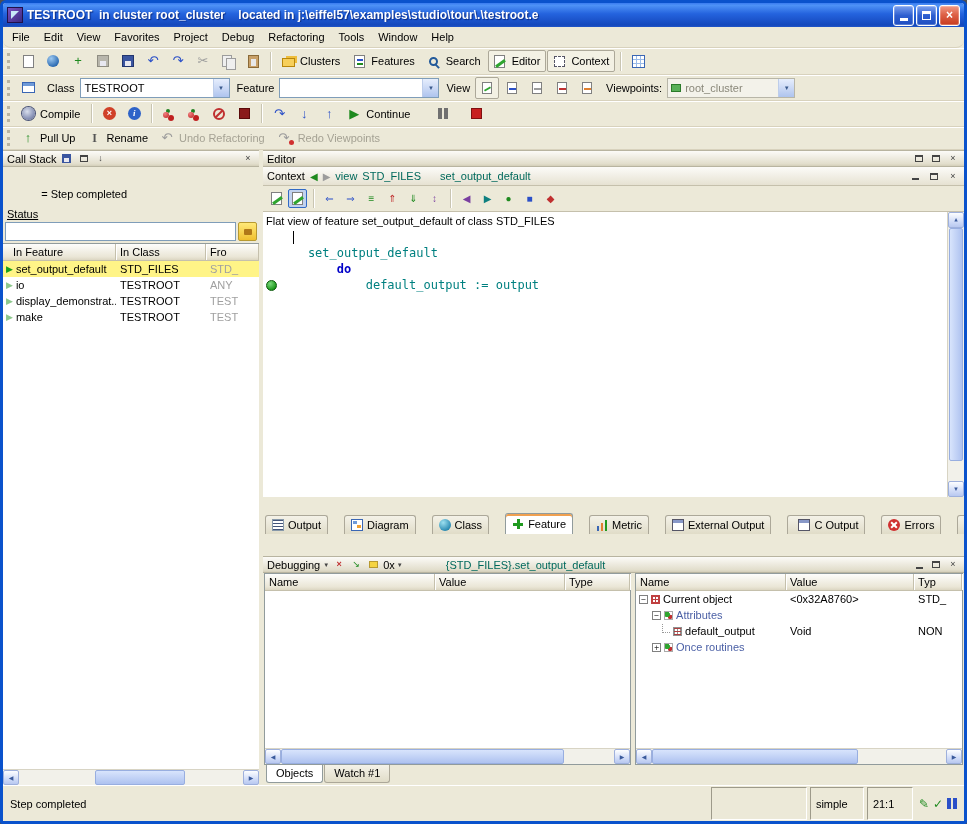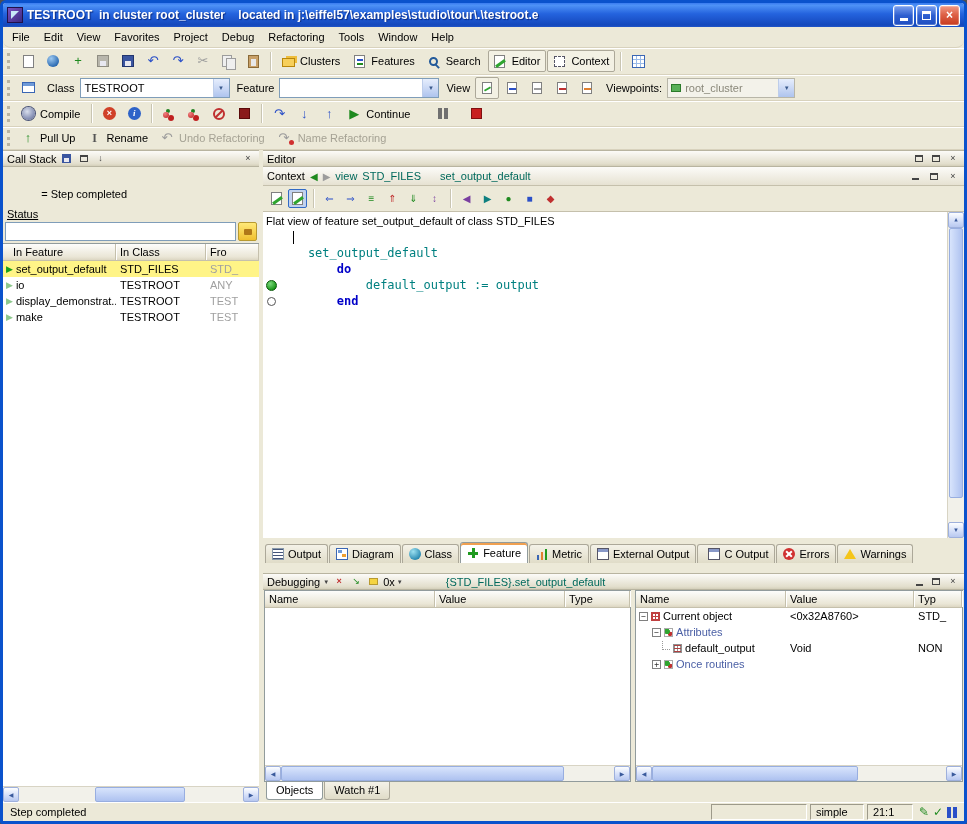--- a/index.html
+++ b/index.html
@@ -138,21 +138,21 @@
   .cline { display:flex; height:16px; align-items:center; }
   .cgut { flex:0 0 16px; display:flex; align-items:center; justify-content:center; }
   .ctext { white-space:pre; }
   .ctext.feature { color:#008080; }
   .ctext.keyword { color:#0000C8; font-weight:bold; }
   .ctext.comment { color:#B22222; }
   .caret { display:inline-block; width:1px; height:13px; background:#000; vertical-align:text-bottom; }
   .mark-run { width:11px; height:11px; border-radius:50%; background:radial-gradient(circle at 35% 30%,#7CD87C,#1E9A1E 70%,#0E6A0E); border:1px solid #0A5A0A; }
   .mark-hollow { width:9px; height:9px; border-radius:50%; border:1px solid #555; background:#fff; }
 
-  .etabs { flex:0 0 22px; display:flex; align-items:flex-end; gap:1px; padding:4px 2px; background:#ECE9D8; }
+  .etabs { flex:0 0 22px; display:flex; align-items:flex-end; gap:16px; padding:16px 2px; background:#ECE9D8; }
   .etab { display:inline-flex; align-items:center; gap:4px; height:19px; padding:0 6px; background:linear-gradient(180deg,#F4F2E8,#E0DCC8); border:1px solid #ACA899; border-bottom:none; border-radius:3px 3px 0 0; white-space:nowrap; }
   .etab.sel { background:#fff; height:21px; border-color:#919B9C; box-shadow:inset 0 2px 0 #F0A050; }
   .ti { width:12px; height:12px; display:inline-block; position:relative; flex:0 0 auto; }
   .ti-output { background:repeating-linear-gradient(180deg,#44557A 0 1px,transparent 1px 3px); background-color:#fff; border:1px solid #8899AA; }
   .ti-diagram { border:1px solid #3A66B4; background:#fff; }
   .ti-diagram::after { content:""; position:absolute; left:1px; top:1px; width:4px; height:3px; background:#6E9AD8; box-shadow:4px 4px 0 #F0A030; }
   .ti-class { border-radius:50%; background:radial-gradient(circle at 35% 30%,#9CE0F0,#2E8DB4 70%,#14607E); }
   .ti-feature { background:linear-gradient(#1F9A1F,#1F9A1F) 50% 50%/10px 3px no-repeat,linear-gradient(#1F9A1F,#1F9A1F) 50% 50%/3px 10px no-repeat; }
   .ti-metric { background:linear-gradient(#3A66B4,#3A66B4) left 1px bottom 0/2px 5px no-repeat,linear-gradient(#E08030,#E08030) left 5px bottom 0/2px 8px no-repeat,linear-gradient(#1F9A1F,#1F9A1F) left 9px bottom 0/2px 11px no-repeat; }
   .ti-ext { border:1px solid #556; background:#fff; box-shadow:inset 0 3px 0 #8898C8; }
@@ -176,21 +176,21 @@
   .feat-ico { flex:0 0 9px; width:9px; height:9px; background:radial-gradient(circle at 30% 35%,#2FA52F 0 2.5px,transparent 3px),radial-gradient(circle at 72% 70%,#C03030 0 2px,transparent 2.5px),#fff; border:1px solid #AAA; }
   .elbow { flex:0 0 8px; width:8px; height:9px; border-left:1px dotted #999; border-bottom:1px dotted #999; margin-bottom:5px; }
   .catname { color:#4A5FA5; }
   .dtabs { flex:0 0 20px; display:flex; gap:1px; padding:0 3px; background:#ECE9D8; align-items:flex-start; }
   .dtab { padding:2px 9px 3px; background:linear-gradient(0deg,#E0DCC8,#F4F2E8); border:1px solid #ACA899; border-top:none; border-radius:0 0 3px 3px; }
   .dtab.sel { background:#fff; border-color:#919B9C; }
 
   
   .statusbar { flex:0 0 19px; display:flex; align-items:center; gap:3px; padding:1px 3px; border-top:1px solid #fff; background:#ECE9D8; }
   .sb-spacer { flex:1; }
-  .scell { height:16px; display:flex; align-items:center; padding:0 5px; border:1px solid; border-color:#9D9A8A #FFFFFF #FFFFFF #9D9A8A; }
+  .scell { height:33px; display:flex; align-items:center; padding:0 5px; border:1px solid; border-color:#9D9A8A #FFFFFF #FFFFFF #9D9A8A; }
   .sicons { display:flex; align-items:center; gap:4px; padding:0 3px; }
   .membar { width:4px; height:11px; background:#2B50C8; box-shadow:6px 0 0 #2B50C8; margin-right:7px; }
 </style>
 </head>
 <body>
 
 <div class="window">
 
   <div class="titlebar">
     <span class="app-icon"></span>
@@ -435,21 +435,21 @@
         <span class="ic ic-ibeam dk">I</span>
         <span class="lbl">Rename</span>
       </span>
     <span class="tbtn">
         <span class="ic gly gray">↶</span>
         <span class="lbl dis">Undo Refactoring</span>
       </span>
     <span class="tbtn">
         <span class="ic gly gray">↷</span>
         <span class="reddot"></span>
-        <span class="lbl dis">Name Refactoring</span>
+        <span class="lbl dis">Redo Viewpoints</span>
       </span>
   </div>
 
   <div class="main">
 
     <div class="left-panel">
       <div class="phead">
         <span class="ptitle">Call Stack</span>
         <span class="mini">
             <span class="mini-disk"></span>
@@ -598,26 +598,20 @@
             <div class="cline">
                 <span class="cgut"></span>
                 <span class="ctext keyword">        do</span>
               </div>
             <div class="cline">
                 <span class="cgut">
                   <span class="mark-run"></span>
                 </span>
                 <span class="ctext feature">            default_output := output</span>
               </div>
-            <div class="cline">
-                <span class="cgut">
-                  <span class="mark-hollow"></span>
-                </span>
-                <span class="ctext keyword">        end</span>
-              </div>
           </div>
         </div>
         <div class="vscroll">
           <span class="sbtn">
               <span style="transform:rotate(180deg);display:inline-block">▼</span>
             </span>
           <span class="vtrack">
               <span class="vthumb" style="top:0;height:92%"></span>
             </span>
           <span class="sbtn">

